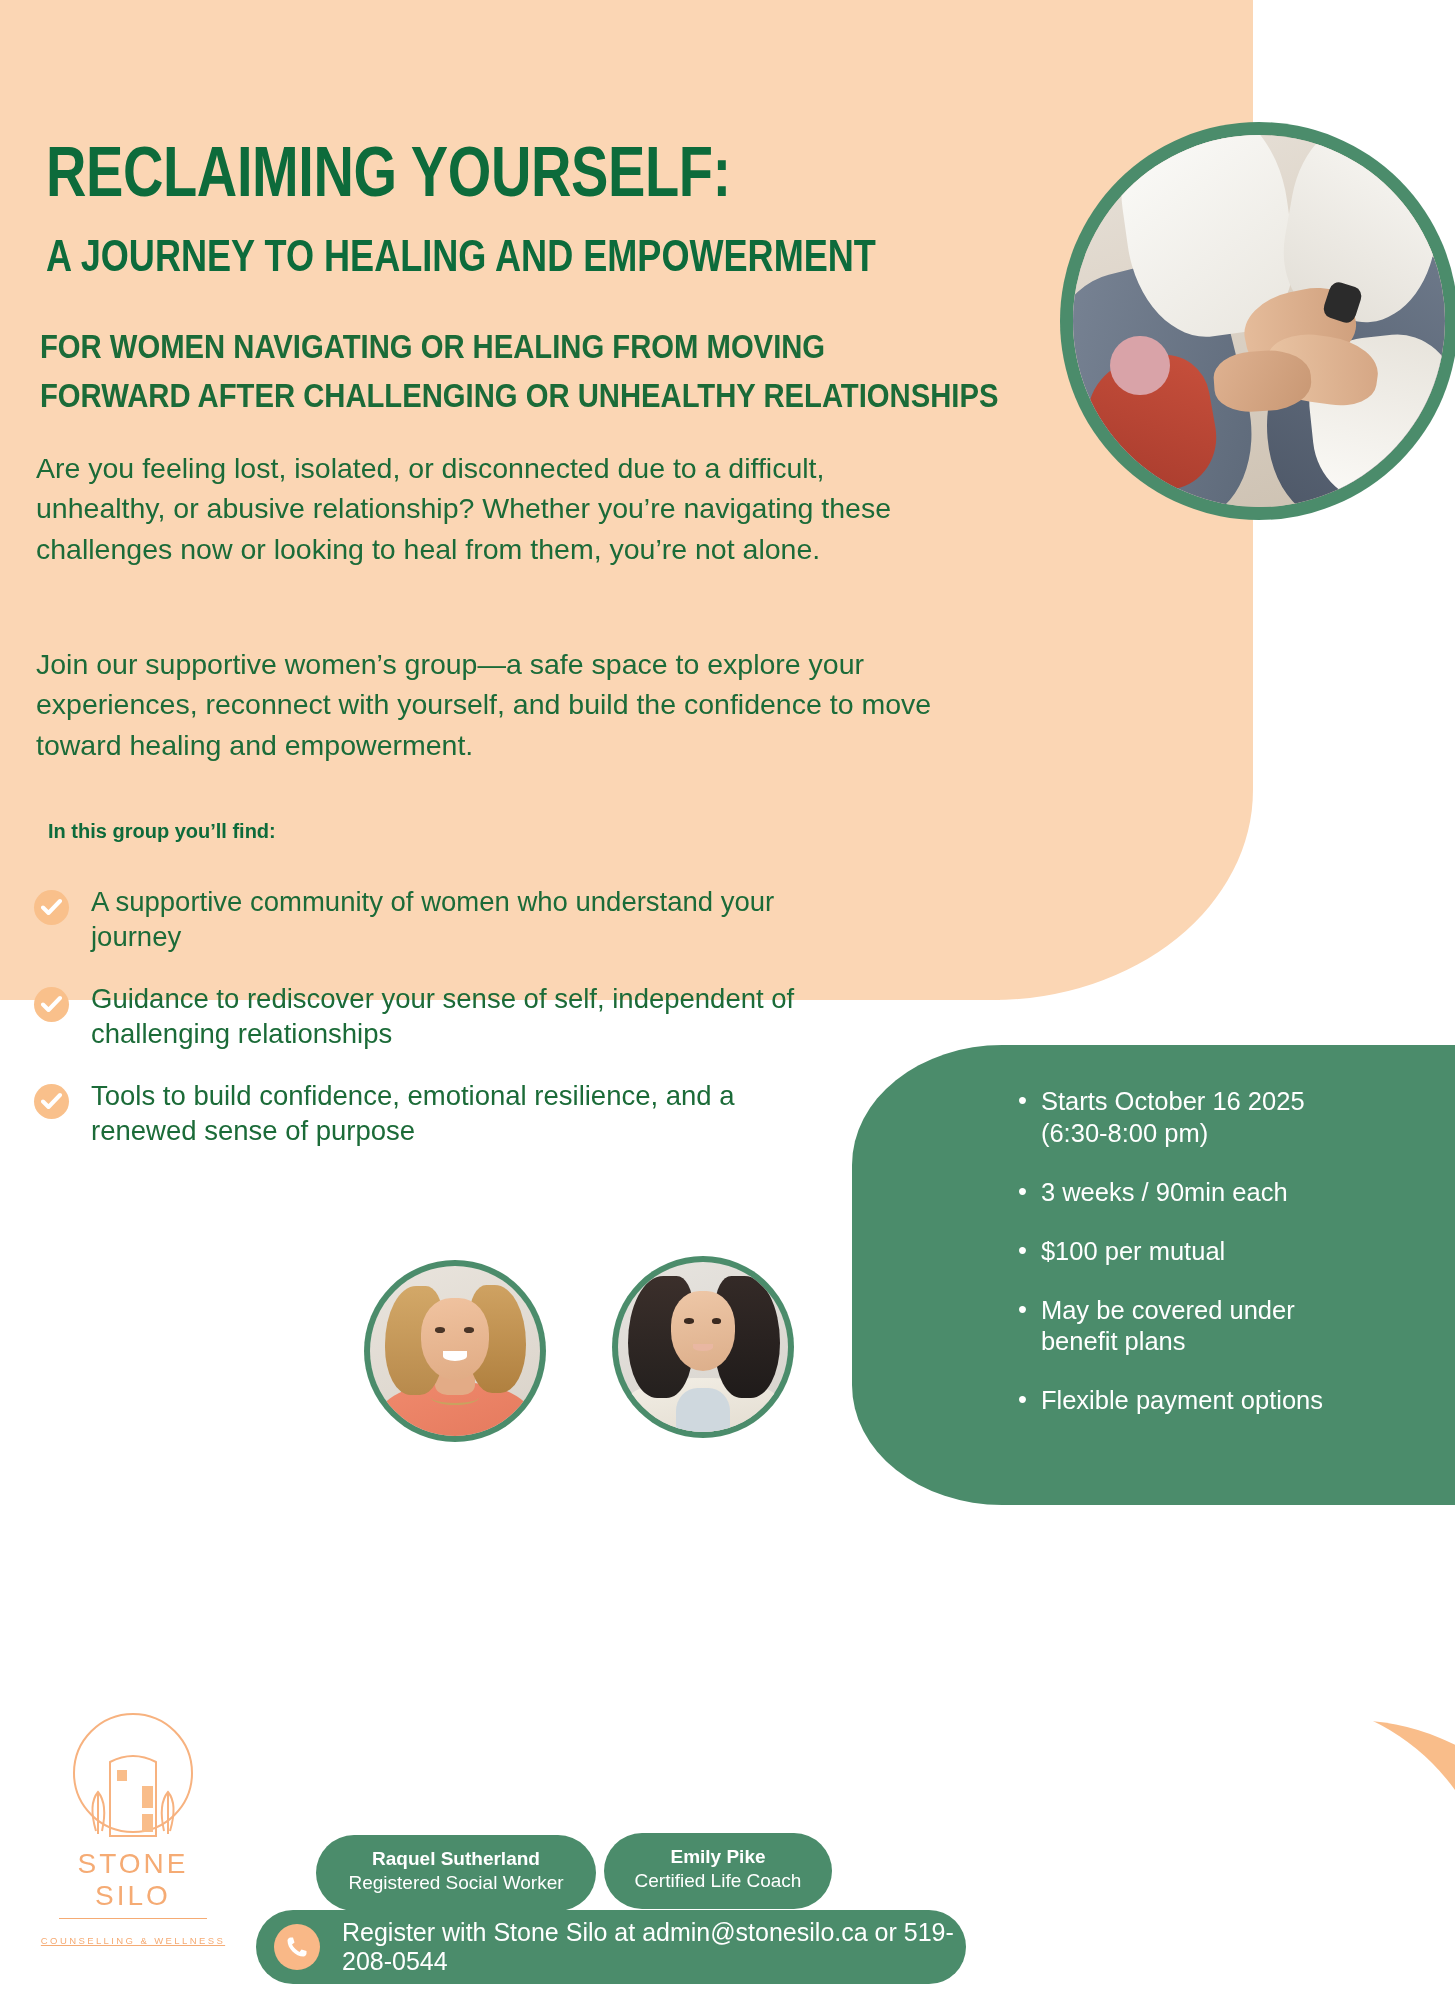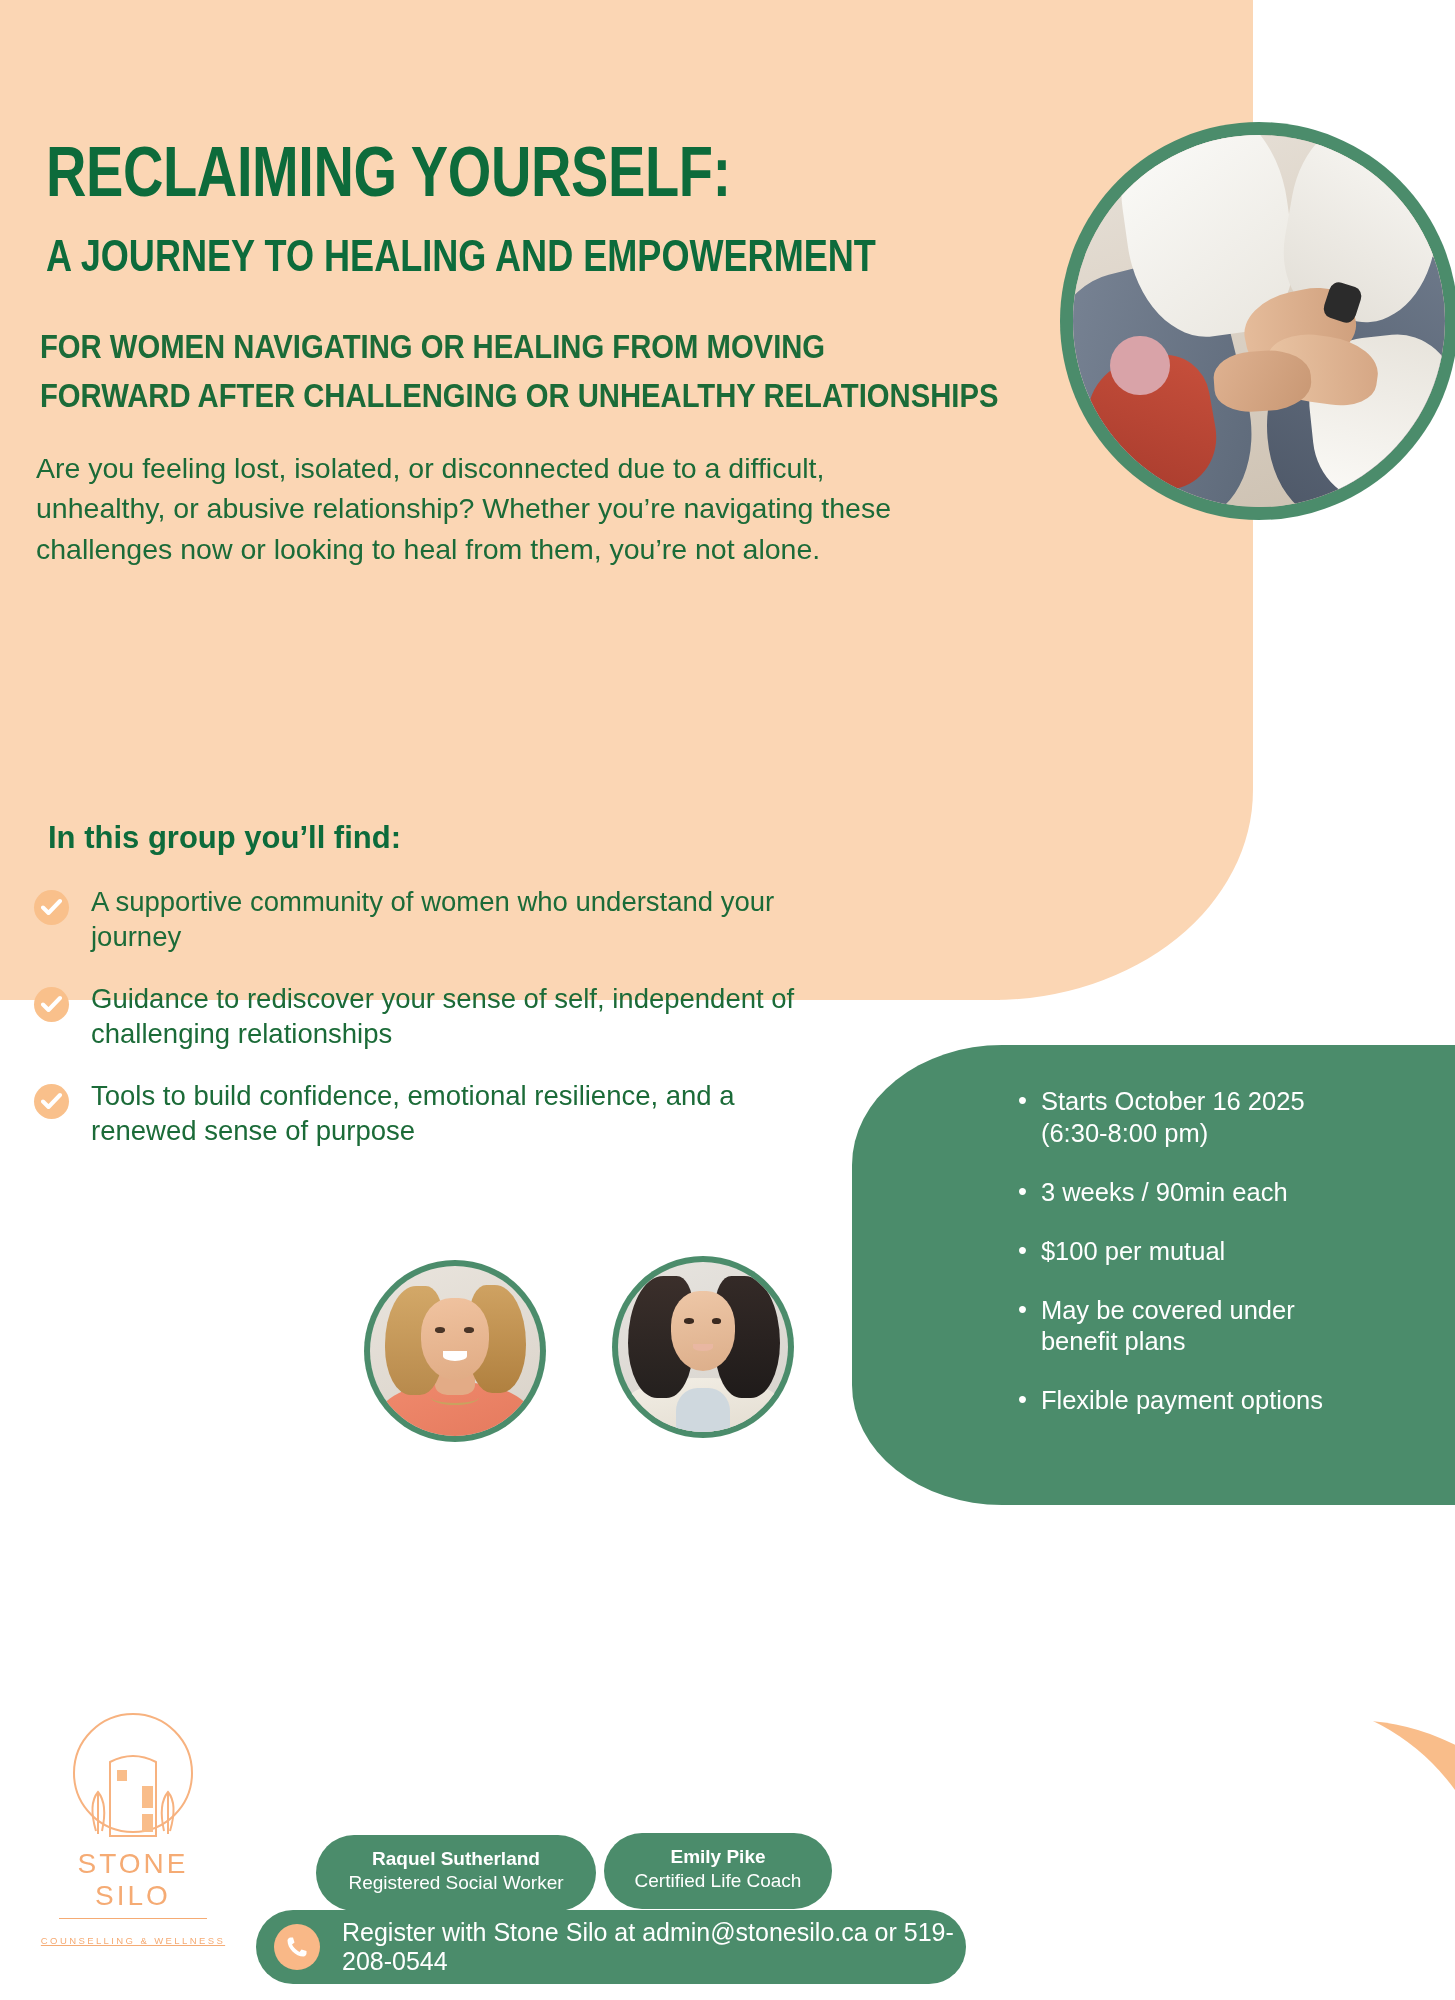--- a/index.html
+++ b/index.html
@@ -187,21 +187,21 @@
     font-weight: 400;
   }
   .para-1 { top: 448px; }
   .para-2 { top: 644px; width: 900px; }
 
   
   .group-heading {
     position: absolute;
     left: 48px; top: 820px;
     color: #0d6b3b;
-    font-size: 31px;
+    font-size: 20px;
     font-weight: 700;
   }
 
   
   .checklist {
     position: absolute;
     left: 34px; top: 884px;
     width: 790px;
   }
   .check-item {
@@ -432,20 +432,21 @@
   </div>
 
   <div class="title-main">RECLAIMING YOURSELF:</div>
   <div class="title-sub">A JOURNEY TO HEALING AND EMPOWERMENT</div>
   <div class="title-audience">
     <div>FOR WOMEN NAVIGATING OR HEALING FROM MOVING</div>
     <div>FORWARD AFTER CHALLENGING OR UNHEALTHY RELATIONSHIPS</div>
   </div>
 
   <div class="para para-1">Are you feeling lost, isolated, or disconnected due to a difficult, unhealthy, or abusive relationship? Whether you’re navigating these challenges now or looking to heal from them, you’re not alone.</div>
+  <div class="para para-2">Join our supportive women’s group—a safe space to explore your experiences, reconnect with yourself, and build the confidence to move toward healing and empowerment.</div>
 
   <div class="group-heading">In this group you’ll find:</div>
 
   <div class="checklist">
     <div class="check-item">
       <span class="check-icon">
         <svg width="21" height="19" viewBox="0 0 21 19">
             <path d="M2 9.5 L7.5 15 L19 3" stroke="#ffffff" stroke-width="4" fill="none" stroke-linecap="round" stroke-linejoin="round"></path>
           </svg>
       </span>

